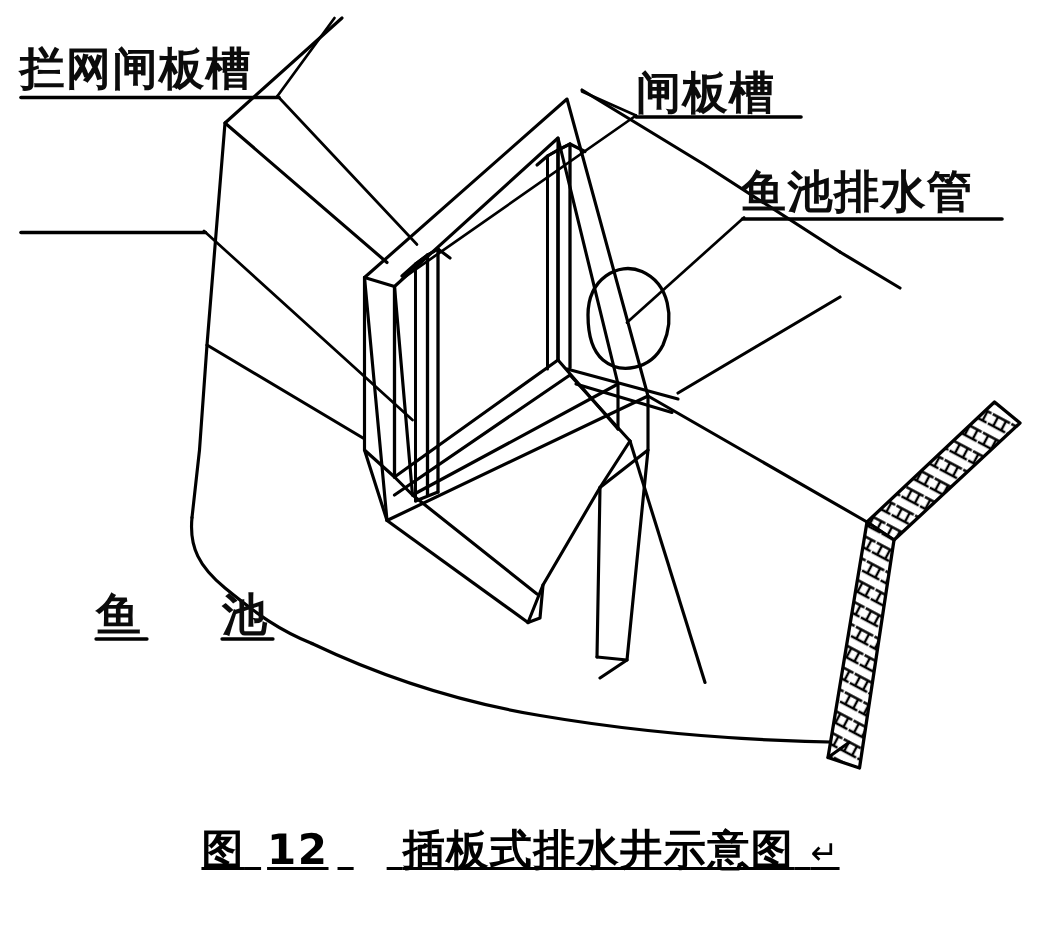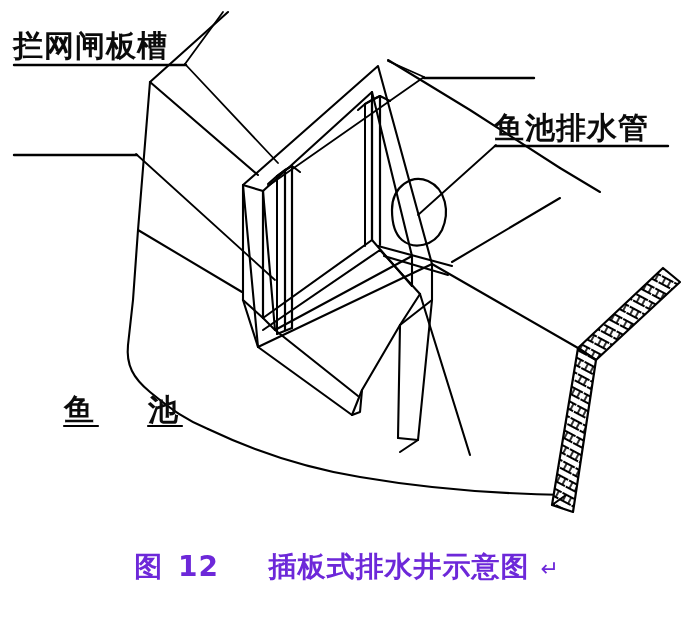--- a/index.html
+++ b/index.html
@@ -43,22 +43,23 @@
 
   #caption {
     position: absolute;
     left: 0;
     top: 548px;
     width: 694px;
     text-align: center;
     font-family: "DejaVu Sans", "Liberation Sans", sans-serif;
     font-weight: 700;
     font-size: 28px;
-    color: #6d28d9;
+    color: #000000;
     letter-spacing: 1px;
+    text-decoration: underline;
   }
   #caption .cap-num { margin: 0 6px 0 4px; }
   #caption .cap-gap { display: inline-block; width: 22px; }
   #caption .cap-pilcrow { font-weight: 400; font-size: 22px; }
 </style>
 </head>
 <body>
 
 <div id="figure-root">
 
@@ -162,20 +163,21 @@
       <path d="M424,78 L534,78" stroke-width="2.4"></path>
       <path d="M495,146 L668,146" stroke-width="2.4"></path>
       <path d="M64,426 L98,426" stroke-width="2.2"></path>
       <path d="M148,426 L182,426" stroke-width="2.2"></path>
     </g>
   </svg>
 
   <div class="lbl lbl-lan">拦网闸板槽</div>
 
 
+  <div class="lbl lbl-zha">闸板槽</div>
 
   <div class="lbl lbl-yuchi">鱼池排水管</div>
 
 
   <div class="lbl lbl-yu">鱼</div>
 
   <div class="lbl lbl-chi">池</div>
 
   <div id="caption">
     <span>图</span>

